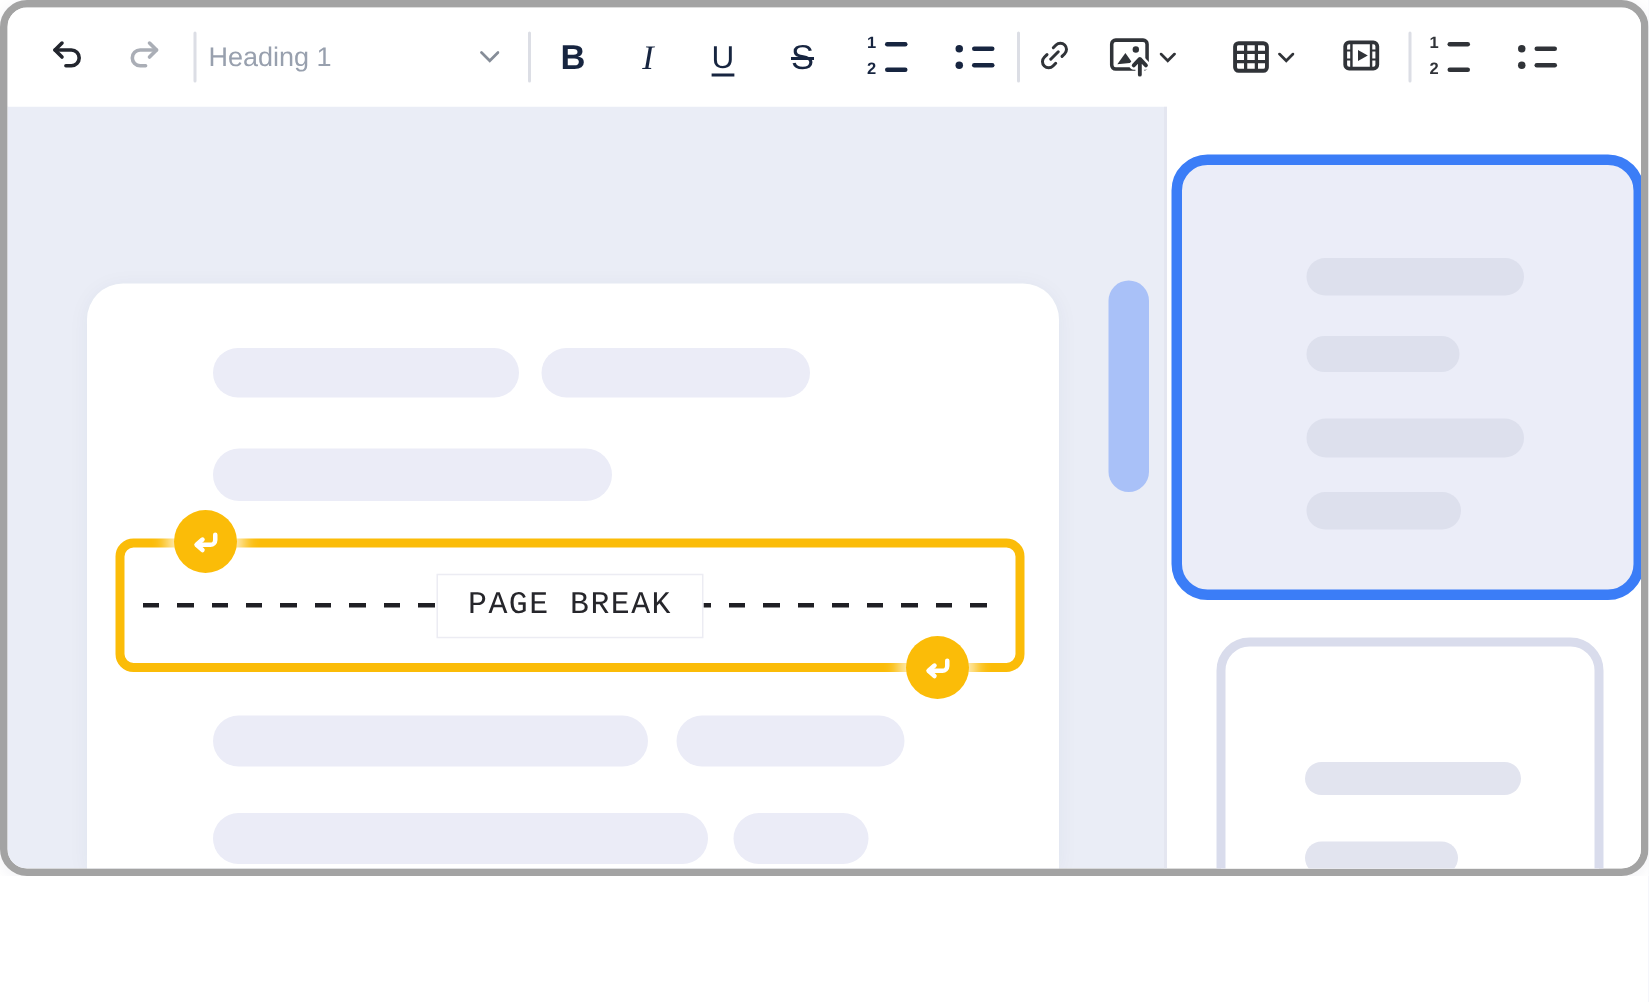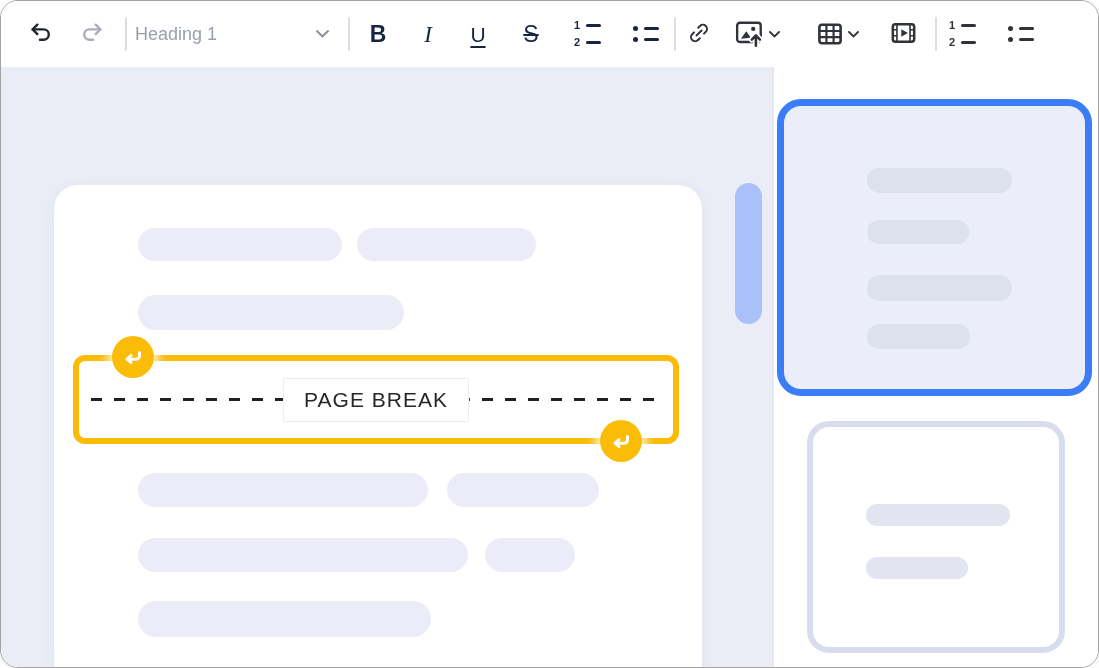--- a/index.html
+++ b/index.html
@@ -1,16 +1,16 @@
 <!DOCTYPE html>
 <html><head>
 <meta charset="utf-8">
 <style>
   html,body{margin:0;padding:0;background:#fff;font-family:"Liberation Sans","DejaVu Sans",sans-serif;}
-  .window{position:relative;width:1099px;height:668px;background:#fff;border:1px solid #a3a3a3;
+  .window{position:relative;width:1099px;height:584px;background:#fff;border:5px solid #a3a3a3;
           border-radius:18px;overflow:hidden;box-shadow:0 2px 10px rgba(30,40,80,.06);box-sizing:border-box;padding-left:16px;}
 
   
   .toolbar{position:absolute;left:0;top:0;width:100%;height:66px;background:#fff;z-index:5;}
   .tbtn{position:absolute;top:13px;width:40px;height:40px;display:flex;align-items:center;justify-content:center;
         background:none;border:none;padding:0;cursor:pointer;}
   .tdiv{position:absolute;top:16px;width:2px;height:34px;background:#dcdee5;border-radius:1px;}
   .heading-select{position:absolute;left:134px;top:10px;width:212px;height:46px;display:flex;align-items:center;
         justify-content:space-between;background:none;border:none;cursor:pointer;padding:0;}
   .heading-label{font-size:18px;color:#98a0ae;}
@@ -23,21 +23,21 @@
   .listicon .row{display:flex;align-items:center;gap:5px;}
   .listicon .num{font-size:11px;font-weight:700;width:8px;text-align:center;line-height:1;}
   .listicon .dot{width:5px;height:5px;border-radius:50%;margin:0 1px;}
   .listicon .dash{width:15px;height:3px;border-radius:2px;}
   .navy .num{color:#172540}.navy .dot{background:#172540}.navy .dash{background:#172540}
   .dark .num{color:#303338}.dark .dot{background:#303338}.dark .dash{background:#303338}
 
   
   .main{position:absolute;left:0;top:66px;width:773px;bottom:0;background:#eaedf6;}
   .page{position:absolute;left:53px;top:118px;width:648px;bottom:0;background:#fff;
-        border-radius:24px 24px 0 0;box-shadow:0 2px 14px rgba(40,50,100,.05);}
+        border-radius:24px 24px 0 0;box-shadow:0 2px 14px rgba(40,50,100,.05);font-family:Liberation Mono, monospace;}
   .pill{position:absolute;background:#ebecf7;border-radius:99px;}
   .tpill{position:absolute;border-radius:99px;}
 
   .pagebreak{position:absolute;left:19px;top:170px;width:606px;height:89px;box-sizing:border-box;
         border:6px solid #fbbc08;border-radius:12px;background:transparent;}
   .dashline{position:absolute;left:12px;right:12px;top:50%;height:3px;margin-top:-2px;
         background:repeating-linear-gradient(90deg,#1f1f24 0 11px,transparent 11px 23px);}
   .pb-label{position:absolute;left:50%;top:50%;transform:translate(-50%,-50%);background:#fff;
         border:1px solid #ececf3;padding:9px 20px;font-size:21px;letter-spacing:1px;color:#26262b;white-space:nowrap;}
   .badge{position:absolute;width:42px;height:42px;border-radius:50%;background:#fbbc08;display:flex;

